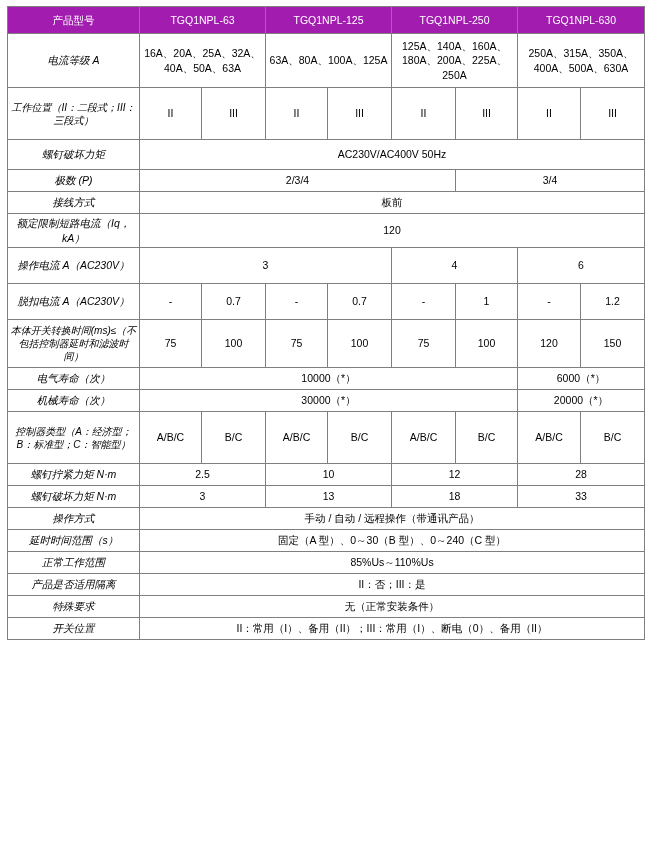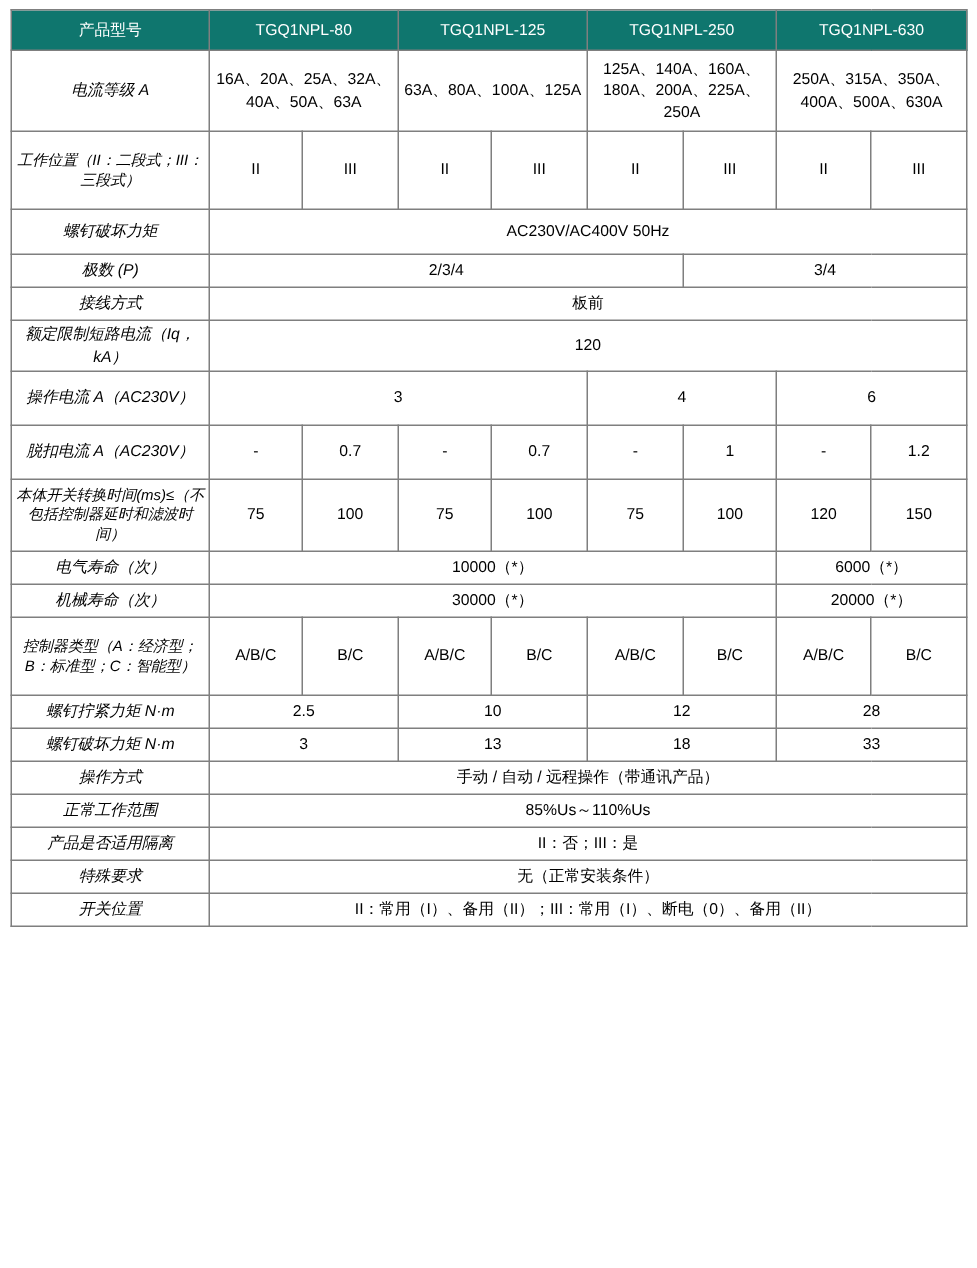--- a/index.html
+++ b/index.html
@@ -28,21 +28,21 @@
     border: 1px solid #7f7f7f;
     font-size: 10.5px;
     line-height: 1.35;
     text-align: center;
     vertical-align: middle;
     padding: 2px 2px;
     font-weight: normal;
     word-break: break-word;
   }
   thead td {
-    background: #0f766e;
+    background: #a21caf;
     color: #ffffff;
     font-size: 11.5px;
     font-weight: bold;
     height: 22px;
     border: 1px solid #158e82;
   }
   td.label {
     font-size: 10.5px;
     padding: 3px 4px;
     font-style: italic;
@@ -76,21 +76,21 @@
         <col style="width:64px">
       <col style="width:64px">
         <col style="width:62px">
       <col style="width:63px">
         <col style="width:64px">
     </colgroup>
 
     <thead>
       <tr>
         <td>产品型号</td>
-        <td colspan="2">TGQ1NPL-80</td>
+        <td colspan="2">TGQ1NPL-63</td>
         <td colspan="2">TGQ1NPL-125</td>
         <td colspan="2">TGQ1NPL-250</td>
         <td colspan="2">TGQ1NPL-630</td>
       </tr>
     </thead>
 
     <tbody>
 
       <tr class="h-cur">
         <td class="label">电流等级 A</td>
@@ -203,20 +203,24 @@
         <td colspan="2">13</td>
         <td colspan="2">18</td>
         <td colspan="2">33</td>
       </tr>
 
       <tr class="h-small">
         <td class="label">操作方式</td>
         <td colspan="8">手动 / 自动 / 远程操作（带通讯产品）</td>
       </tr>
 
+      <tr class="h-delay">
+        <td class="label">延时时间范围（s）</td>
+        <td colspan="8">固定（A 型）、0～30（B 型）、0～240（C 型）</td>
+      </tr>
 
 
       <tr class="h-small">
         <td class="label">正常工作范围</td>
         <td colspan="8">85%Us～110%Us</td>
       </tr>
 
       <tr class="h-small">
         <td class="label">产品是否适用隔离</td>
         <td colspan="8">II：否；III：是</td>

